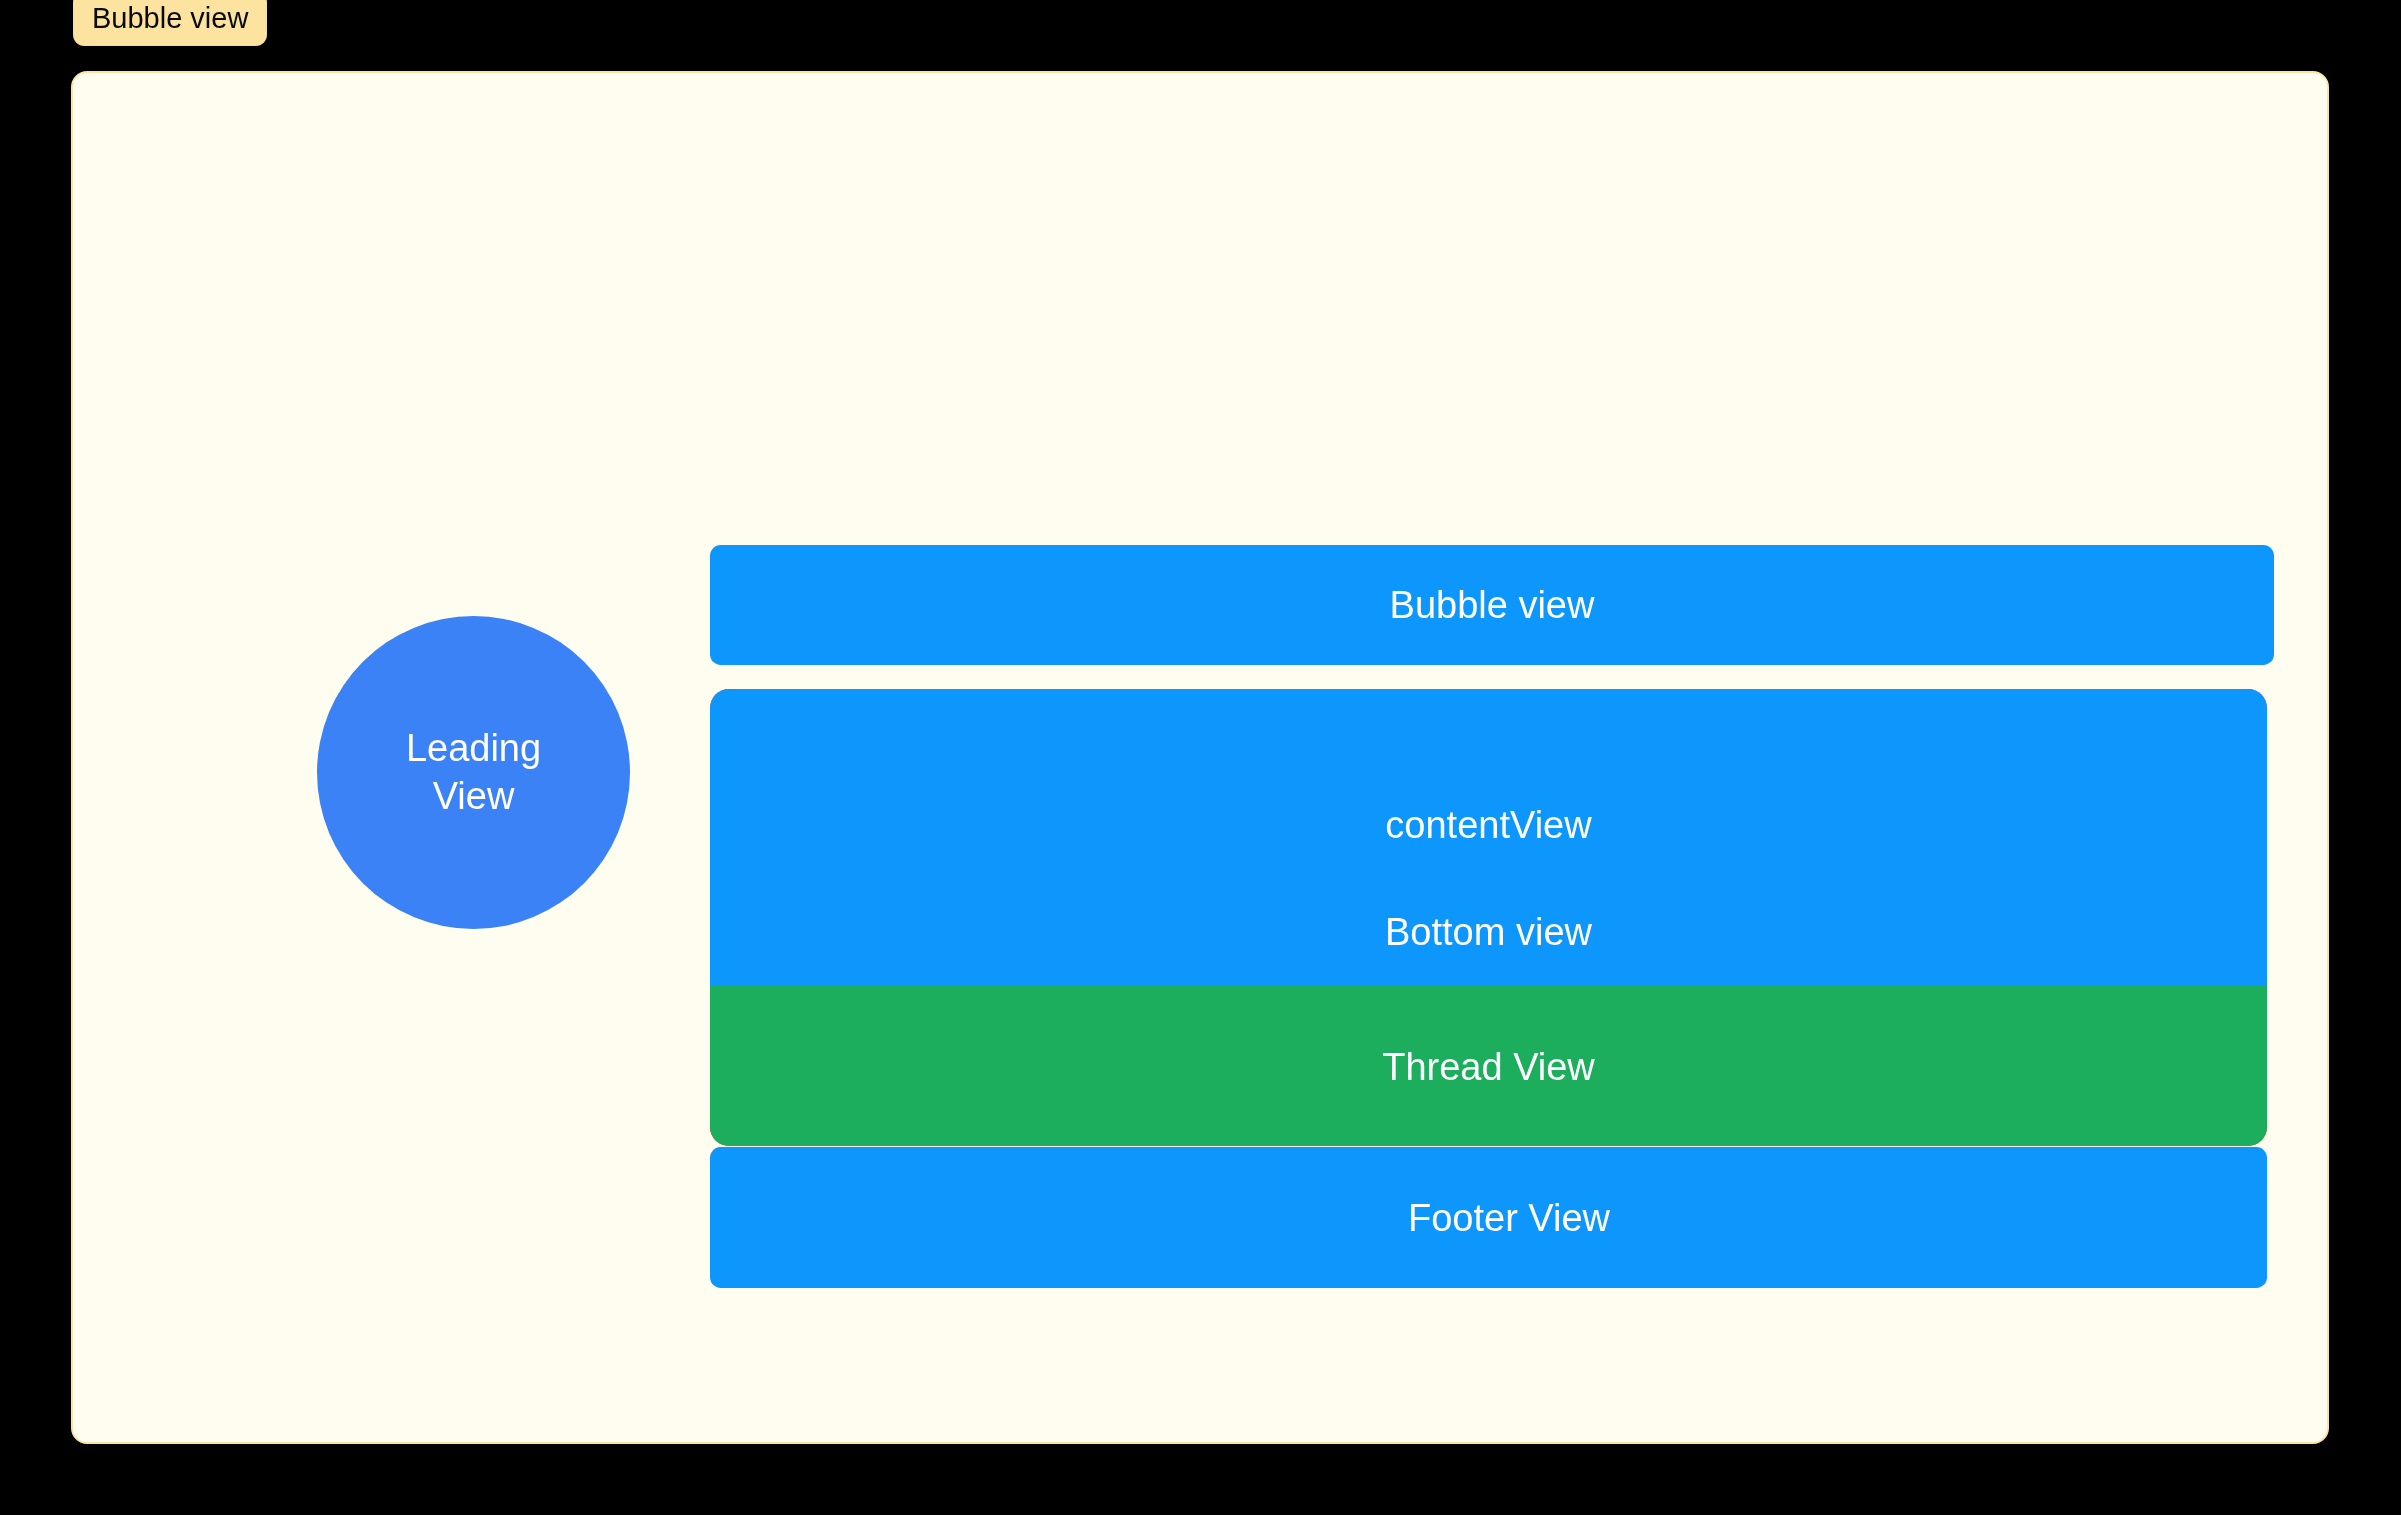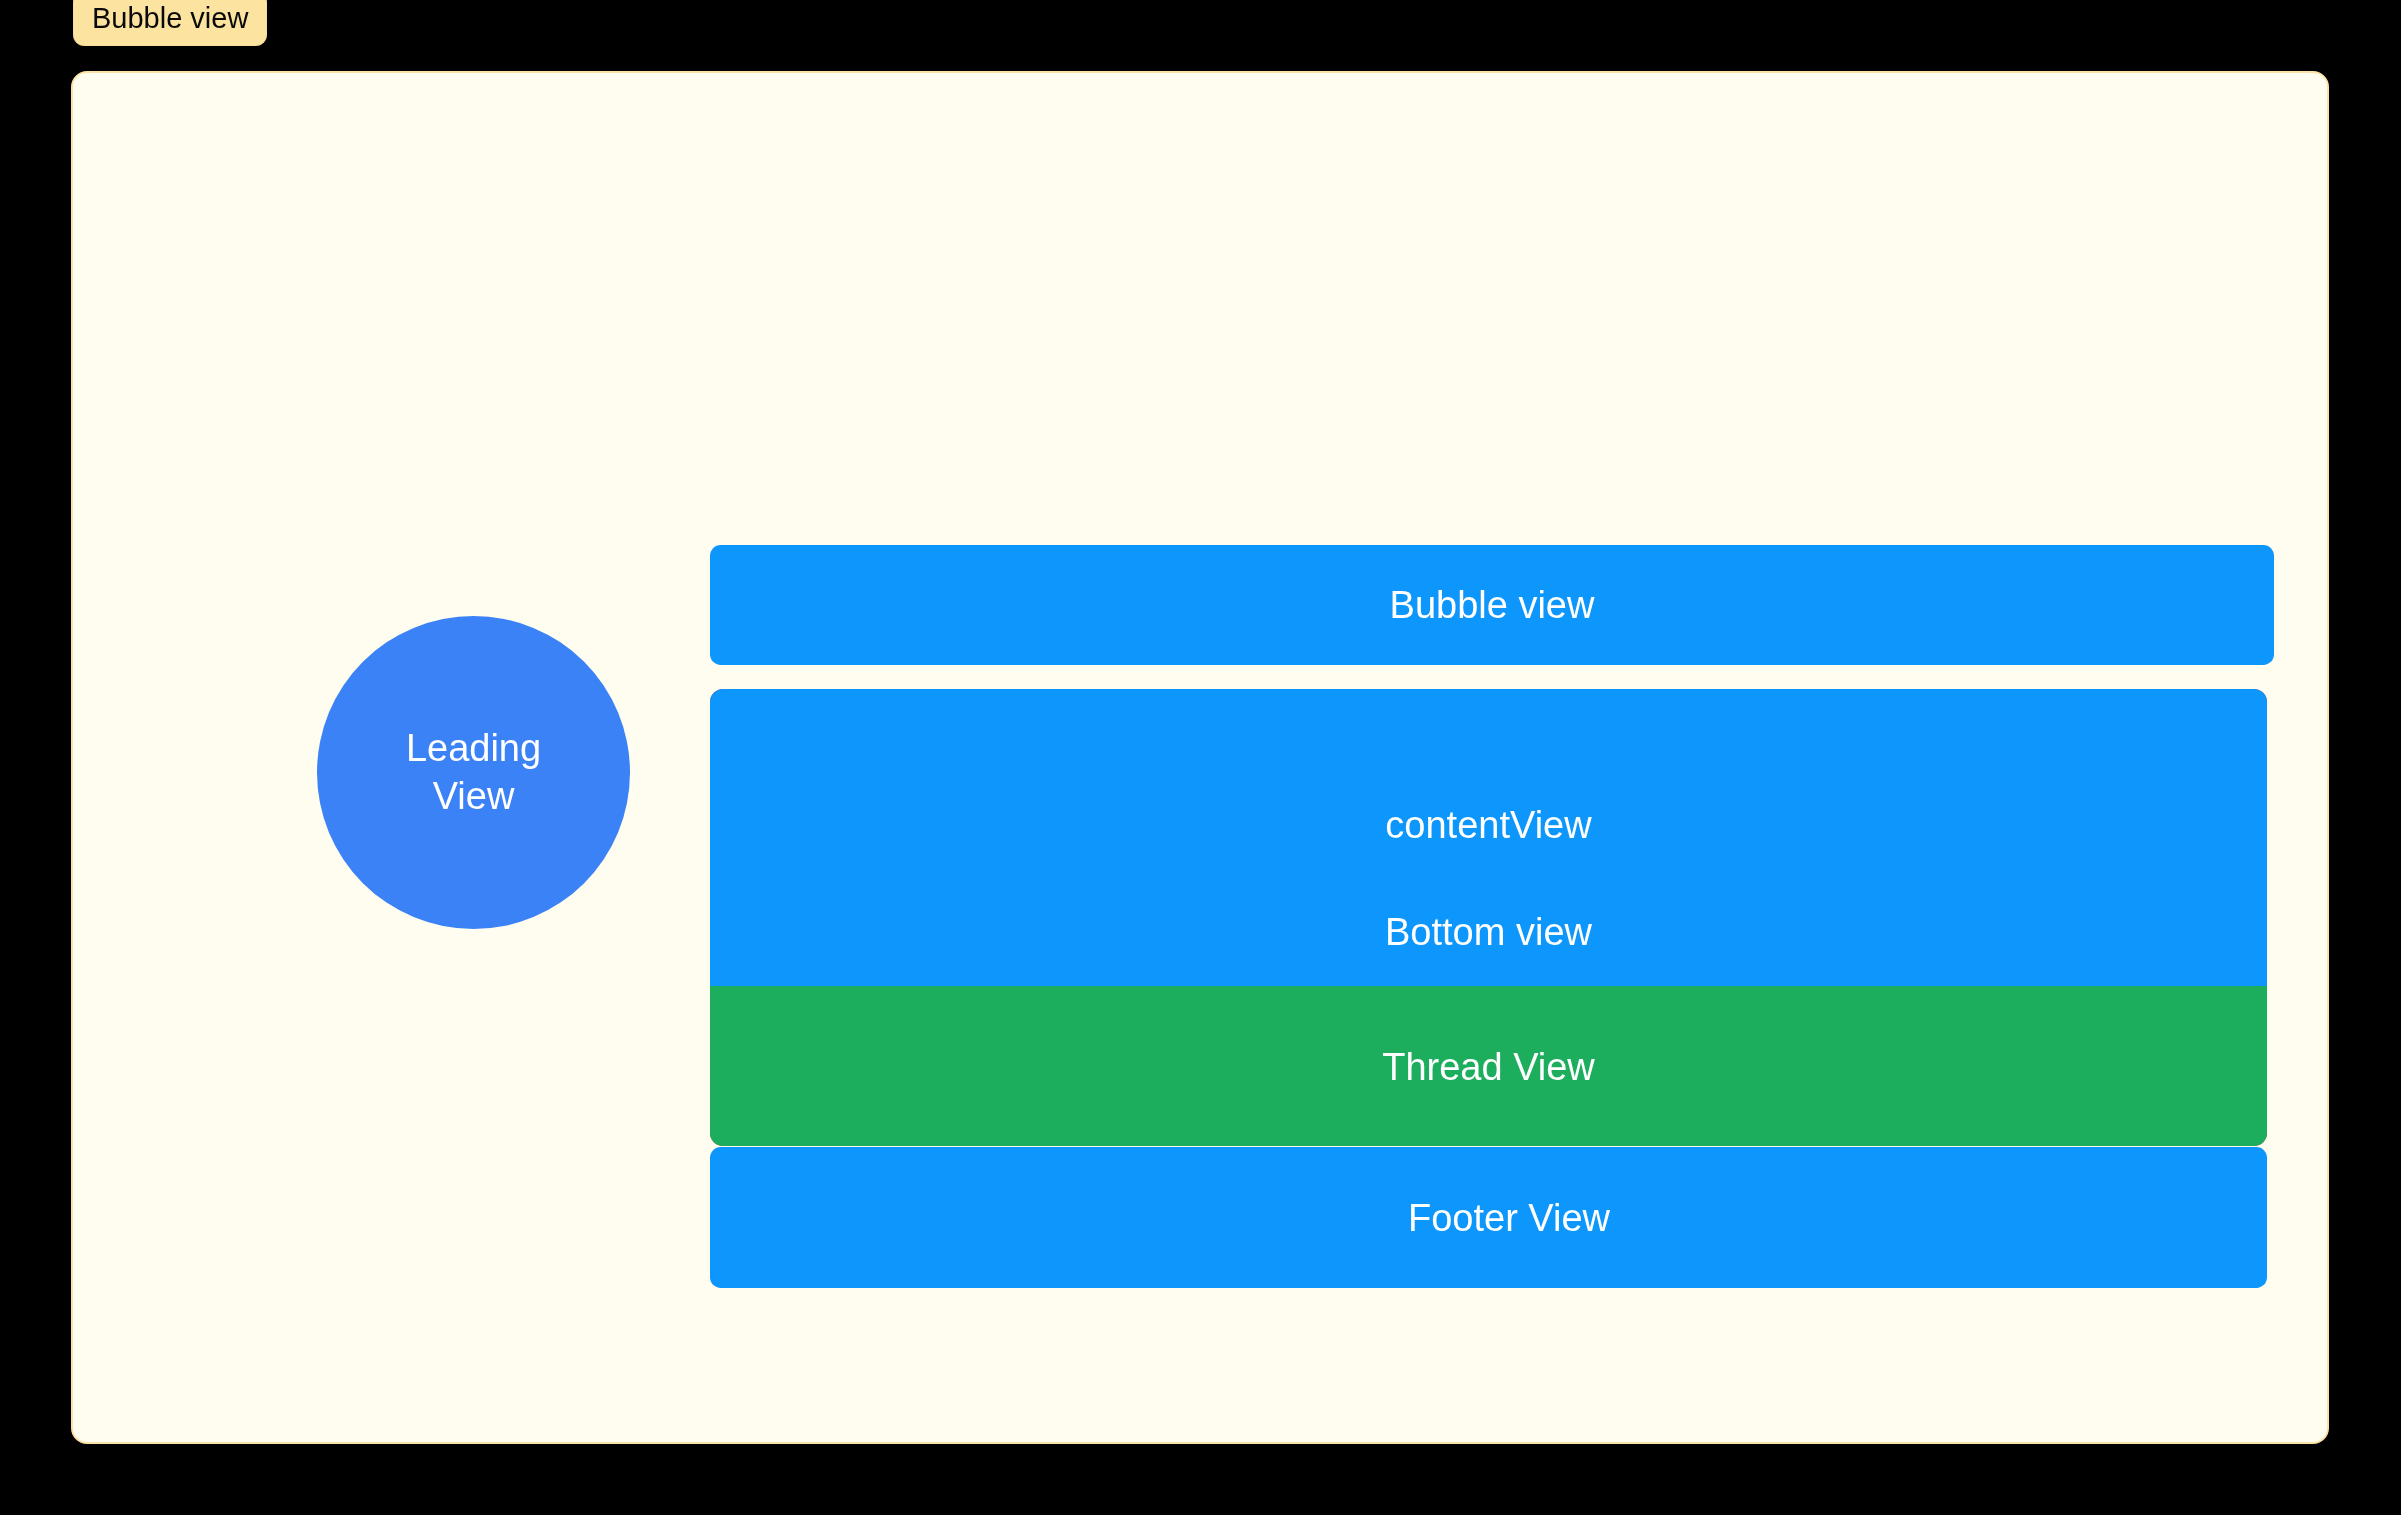--- a/index.html
+++ b/index.html
@@ -109,21 +109,21 @@
     background: #0D96FB;
     border-radius: 10.7px;
   }
 
   
   #content-view {
     left: 637px;
     top: 616px;
     width: 1557px;
     height: 457px;
-    border-radius: 13px;
+    border-radius: 19px;
     overflow: hidden;
     display: block;
     background: #ef4444;
   }
   #content-view .content-upper {
     position: absolute;
     left: 0;
     top: 0;
     width: 100%;
     height: 297px;

